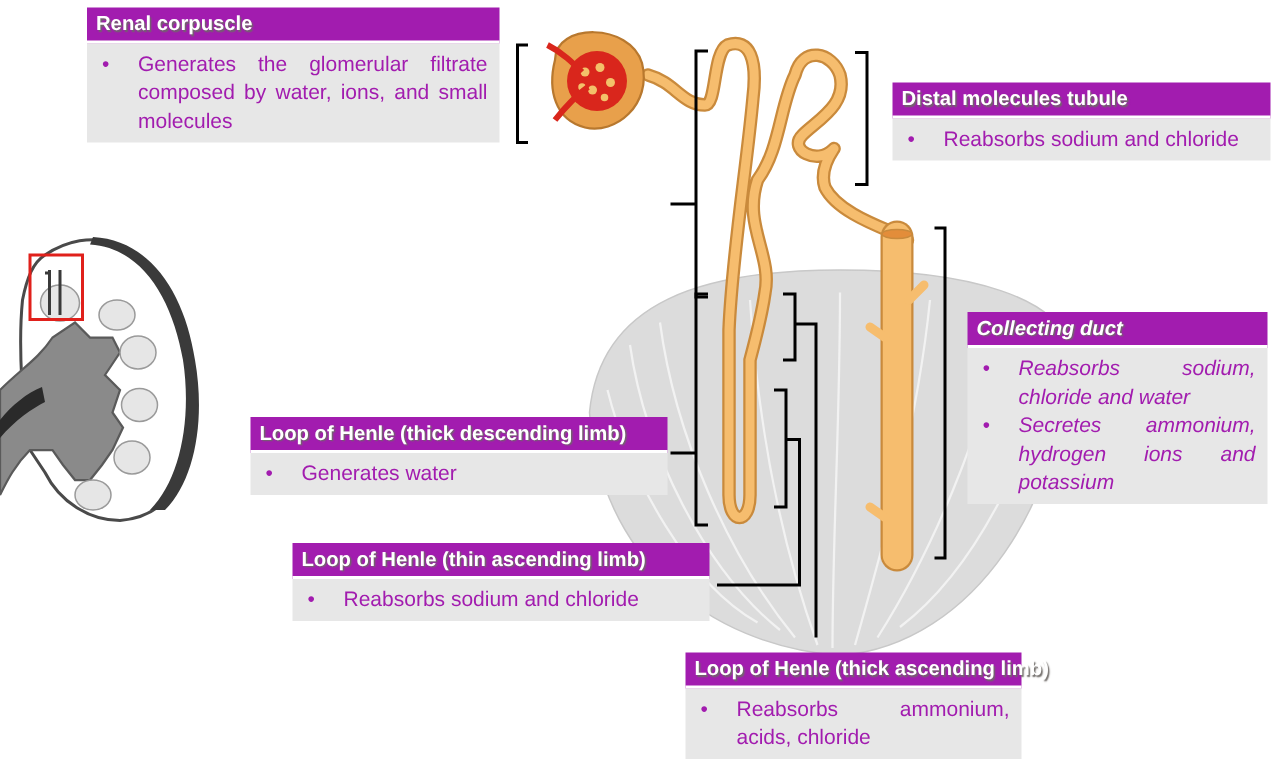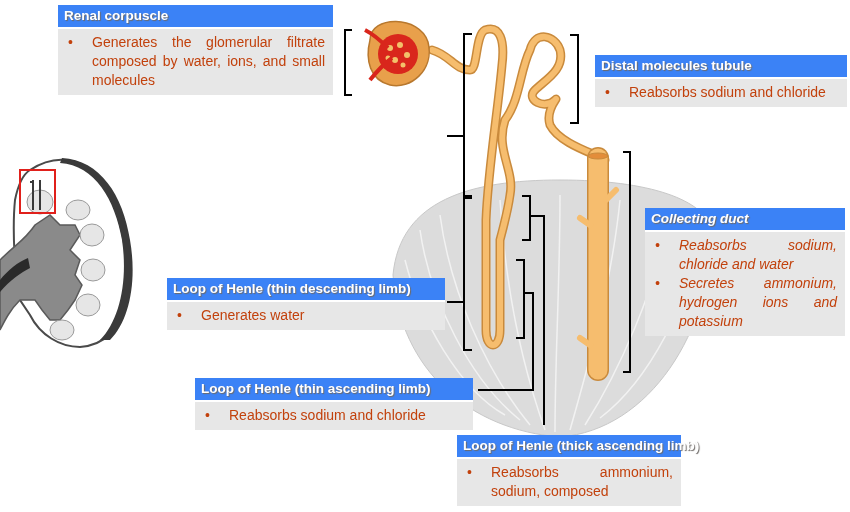--- a/index.html
+++ b/index.html
@@ -1,23 +1,23 @@
 <!DOCTYPE html>
 <html><head>
 <meta charset="utf-8">
 <style>
   html, body { margin:0; padding:0; }
   body { width:850px; height:512px; background:#ffffff; position:relative; overflow:hidden;
          font-family:"Liberation Sans", sans-serif; }
   #diagram { position:absolute; left:0; top:0; width:850px; height:512px; }
   .label { position:absolute; }
-  .label .hdr { background:#3b82f6; color:#ffffff; font-weight:bold; font-size:13.5px;
+  .label .hdr { background:#a21caf; color:#ffffff; font-weight:bold; font-size:13.5px;
                 line-height:22px; height:22px; padding:0 6px; white-space:nowrap;
                 text-shadow:1px 1px 1px #6e6a67; border-bottom:2px solid #ffffff; }
-  .label .body { background:#e7e7e7; color:#c2410c; font-size:14px; line-height:19px;
+  .label .body { background:#e7e7e7; color:#a21caf; font-size:14px; line-height:19px;
                  padding:4px 8px 5px 8px; }
   .label ul { margin:0; padding:0; list-style:none; }
   .label li { position:relative; padding-left:26px; text-align:justify; }
   .label li::before { content:"\2022"; position:absolute; left:2px; top:0; }
 </style>
 </head>
 <body>
 
 <svg id="diagram" viewBox="0 0 850 512" xmlns="http://www.w3.org/2000/svg">
 
@@ -111,37 +111,37 @@
   <div class="hdr">Collecting duct</div>
   <div class="body">
       <ul>
     <li>Reabsorbs sodium, chloride and water</li>
     <li>Secretes ammonium, hydrogen ions and potassium</li>
   </ul>
     </div>
 </div>
 
 <div class="label" style="left:167px; top:278px; width:278px;">
-  <div class="hdr">Loop of Henle (thin descending limb)</div>
+  <div class="hdr">Loop of Henle (thick descending limb)</div>
   <div class="body">
       <ul>
     <li>Generates water</li>
   </ul>
     </div>
 </div>
 
-<div class="label" style="left:195px; top:378px; width:278px;">
+<div class="label" style="left:195px; top:362px; width:278px;">
   <div class="hdr">Loop of Henle (thin  ascending limb)</div>
   <div class="body">
       <ul>
     <li>Reabsorbs sodium and chloride</li>
   </ul>
     </div>
 </div>
 
 <div class="label" style="left:457px; top:435px; width:224px;">
   <div class="hdr">Loop of Henle (thick ascending limb)</div>
   <div class="body">
       <ul>
-    <li>Reabsorbs ammonium, sodium, composed</li>
+    <li>Reabsorbs ammonium, acids, chloride</li>
   </ul>
     </div>
 </div>
 
 </body></html>

